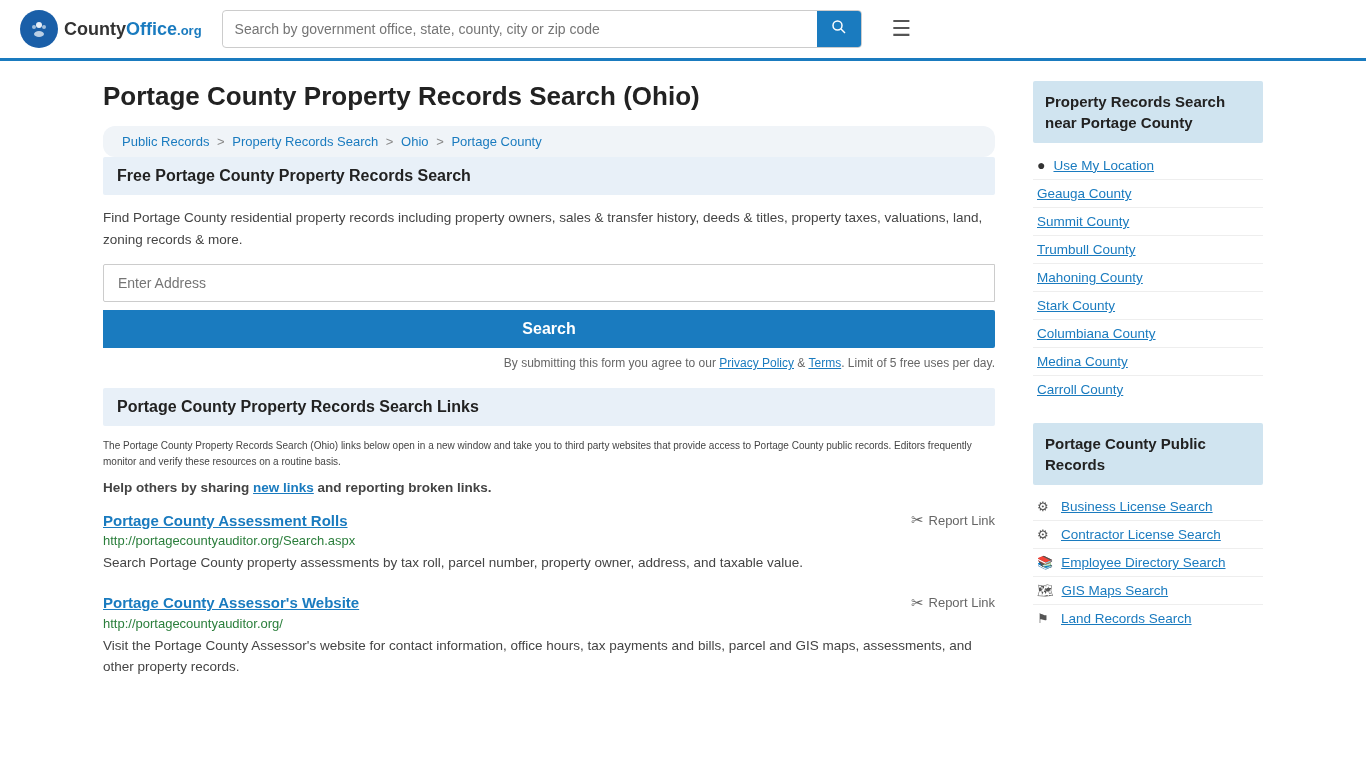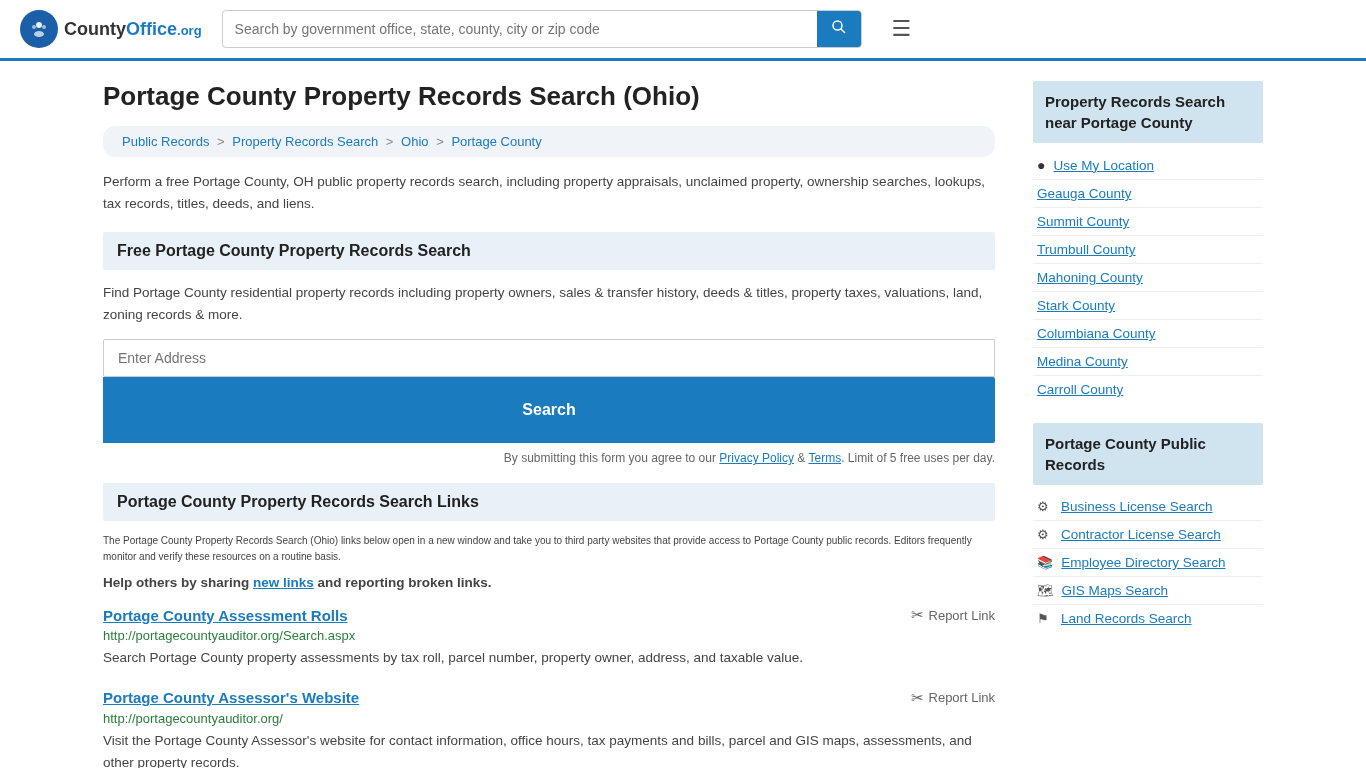--- a/index.html
+++ b/index.html
@@ -83,21 +83,20 @@
       font-weight: bold;
       color: #222;
       margin-bottom: 14px;
     }
     .breadcrumb {
       background: #f0f4f8;
       padding: 8px 19px;
       font-size: 13px;
       color: #555;
       border-radius: 12px;
-      margin-bottom: 14px;
     }
     .breadcrumb a {
       color: #1a7bbf;
       text-decoration: none;
     }
     .breadcrumb span { color: #888; margin: 0 4px; }
     .intro-text {
       font-size: 13.5px;
       color: #444;
       line-height: 1.6;
@@ -131,25 +130,26 @@
       padding: 10px 14px;
       font-size: 14px;
       color: #999;
       outline: none;
       border-radius: 2px 0 0 2px;
     }
     .search-btn {
       background: #1a7bbf;
       color: white;
       border: none;
-      padding: 24px 30px;
+      padding: 10px 30px;
       font-size: 16px;
       cursor: pointer;
       border-radius: 0 2px 2px 0;
       font-weight: bold;
+      margin-top: 8px;
     }
     .form-disclaimer {
       font-size: 12px;
       color: #666;
       text-align: right;
       margin-bottom: 18px;
     }
     .form-disclaimer a {
       color: #1a7bbf;
       text-decoration: underline;
@@ -289,21 +289,20 @@
     <div class="breadcrumb">
       <a href="#">Public Records</a>
       <span>&gt;</span>
       <a href="#">Property Records Search</a>
       <span>&gt;</span>
       <a href="#">Ohio</a>
       <span>&gt;</span>
       <a href="#">Portage County</a>
     </div>
 
-    <p class="intro-text">Perform a free Portage County, OH public property records search, including property appraisals, unclaimed property, ownership searches, lookups, tax records, titles, deeds, and liens.</p>
 
     <div class="section-header">Free Portage County Property Records Search</div>
     <p class="section-text">Find Portage County residential property records including property owners, sales &amp; transfer history, deeds &amp; titles, property taxes, valuations, land, zoning records &amp; more.</p>
 
     <div class="address-form">
       <input class="address-input" type="text" placeholder="Enter Address" style="">
       <button class="search-btn">Search</button>
     </div>
     <div class="form-disclaimer">
       <span>By submitting this form you agree to our</span>

